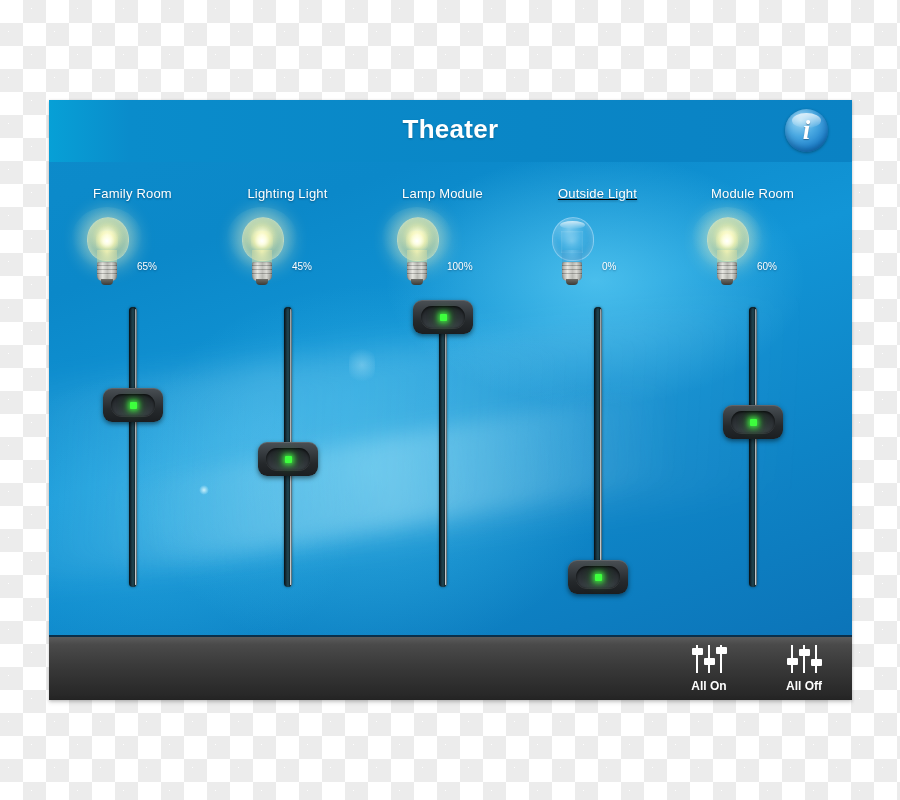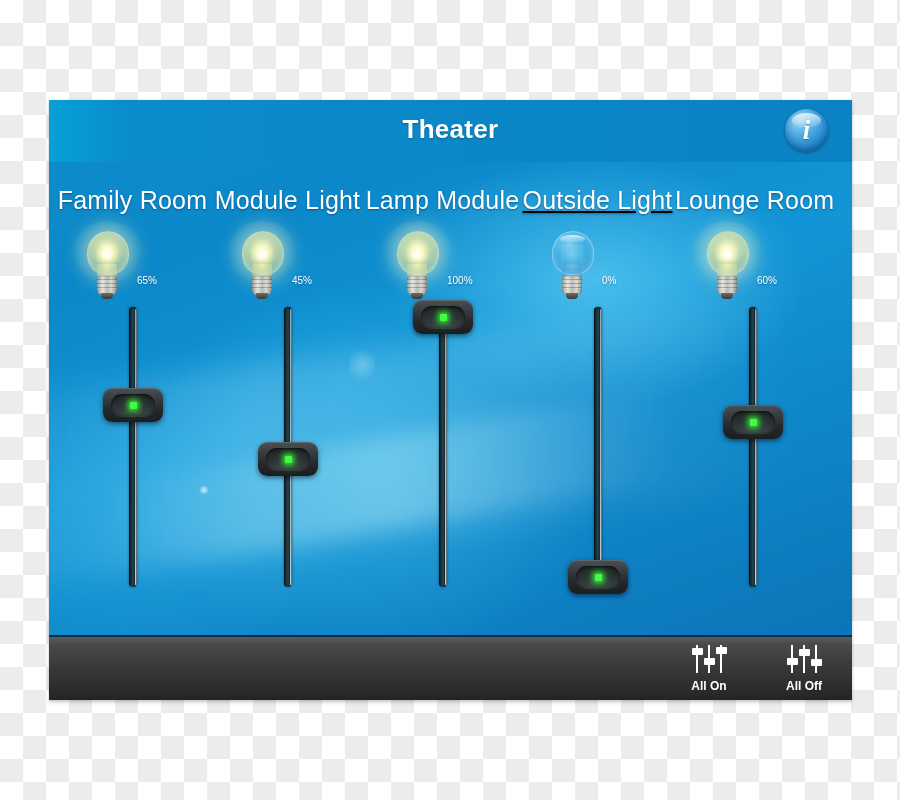--- a/index.html
+++ b/index.html
@@ -126,21 +126,21 @@
 
   
   .channel {
     position: absolute;
     top: 86px;
     width: 155px;
     text-align: center;
   }
   .channel-label {
     color: #ffffff;
-    font-size: 25px;
+    font-size: 13px;
     font-weight: normal;
     letter-spacing: 0.2px;
     text-shadow: 0 1px 2px rgba(0,30,60,0.45);
     white-space: nowrap;
   }
 
   
   .bulb-row {
     position: relative;
     height: 72px;
@@ -436,21 +436,21 @@
     <div class="slider">
       <div class="track"></div>
       <div class="handle" style="top:98px;">
         <div class="bezel"></div>
         <div class="led"></div>
       </div>
     </div>
   </div>
 
   <div class="channel" style="left:161px;">
-    <div class="channel-label">Module Light</div>
+    <div class="channel-label">Lighting Light</div>
     <div class="bulb-row">
       <div class="bulb on">
         <div class="glow"></div>
         <div class="glass"></div>
         <div class="filament"></div>
         <div class="neck"></div>
         <div class="base"></div>
         <div class="tip"></div>
       </div>
       <div class="pct">45%</div>
@@ -501,21 +501,21 @@
     <div class="slider">
       <div class="track"></div>
       <div class="handle" style="top:270px;">
         <div class="bezel"></div>
         <div class="led"></div>
       </div>
     </div>
   </div>
 
   <div class="channel" style="left:626px;">
-    <div class="channel-label">Lounge Room</div>
+    <div class="channel-label">Module Room</div>
     <div class="bulb-row">
       <div class="bulb on">
         <div class="glow"></div>
         <div class="glass"></div>
         <div class="filament"></div>
         <div class="neck"></div>
         <div class="base"></div>
         <div class="tip"></div>
       </div>
       <div class="pct">60%</div>

